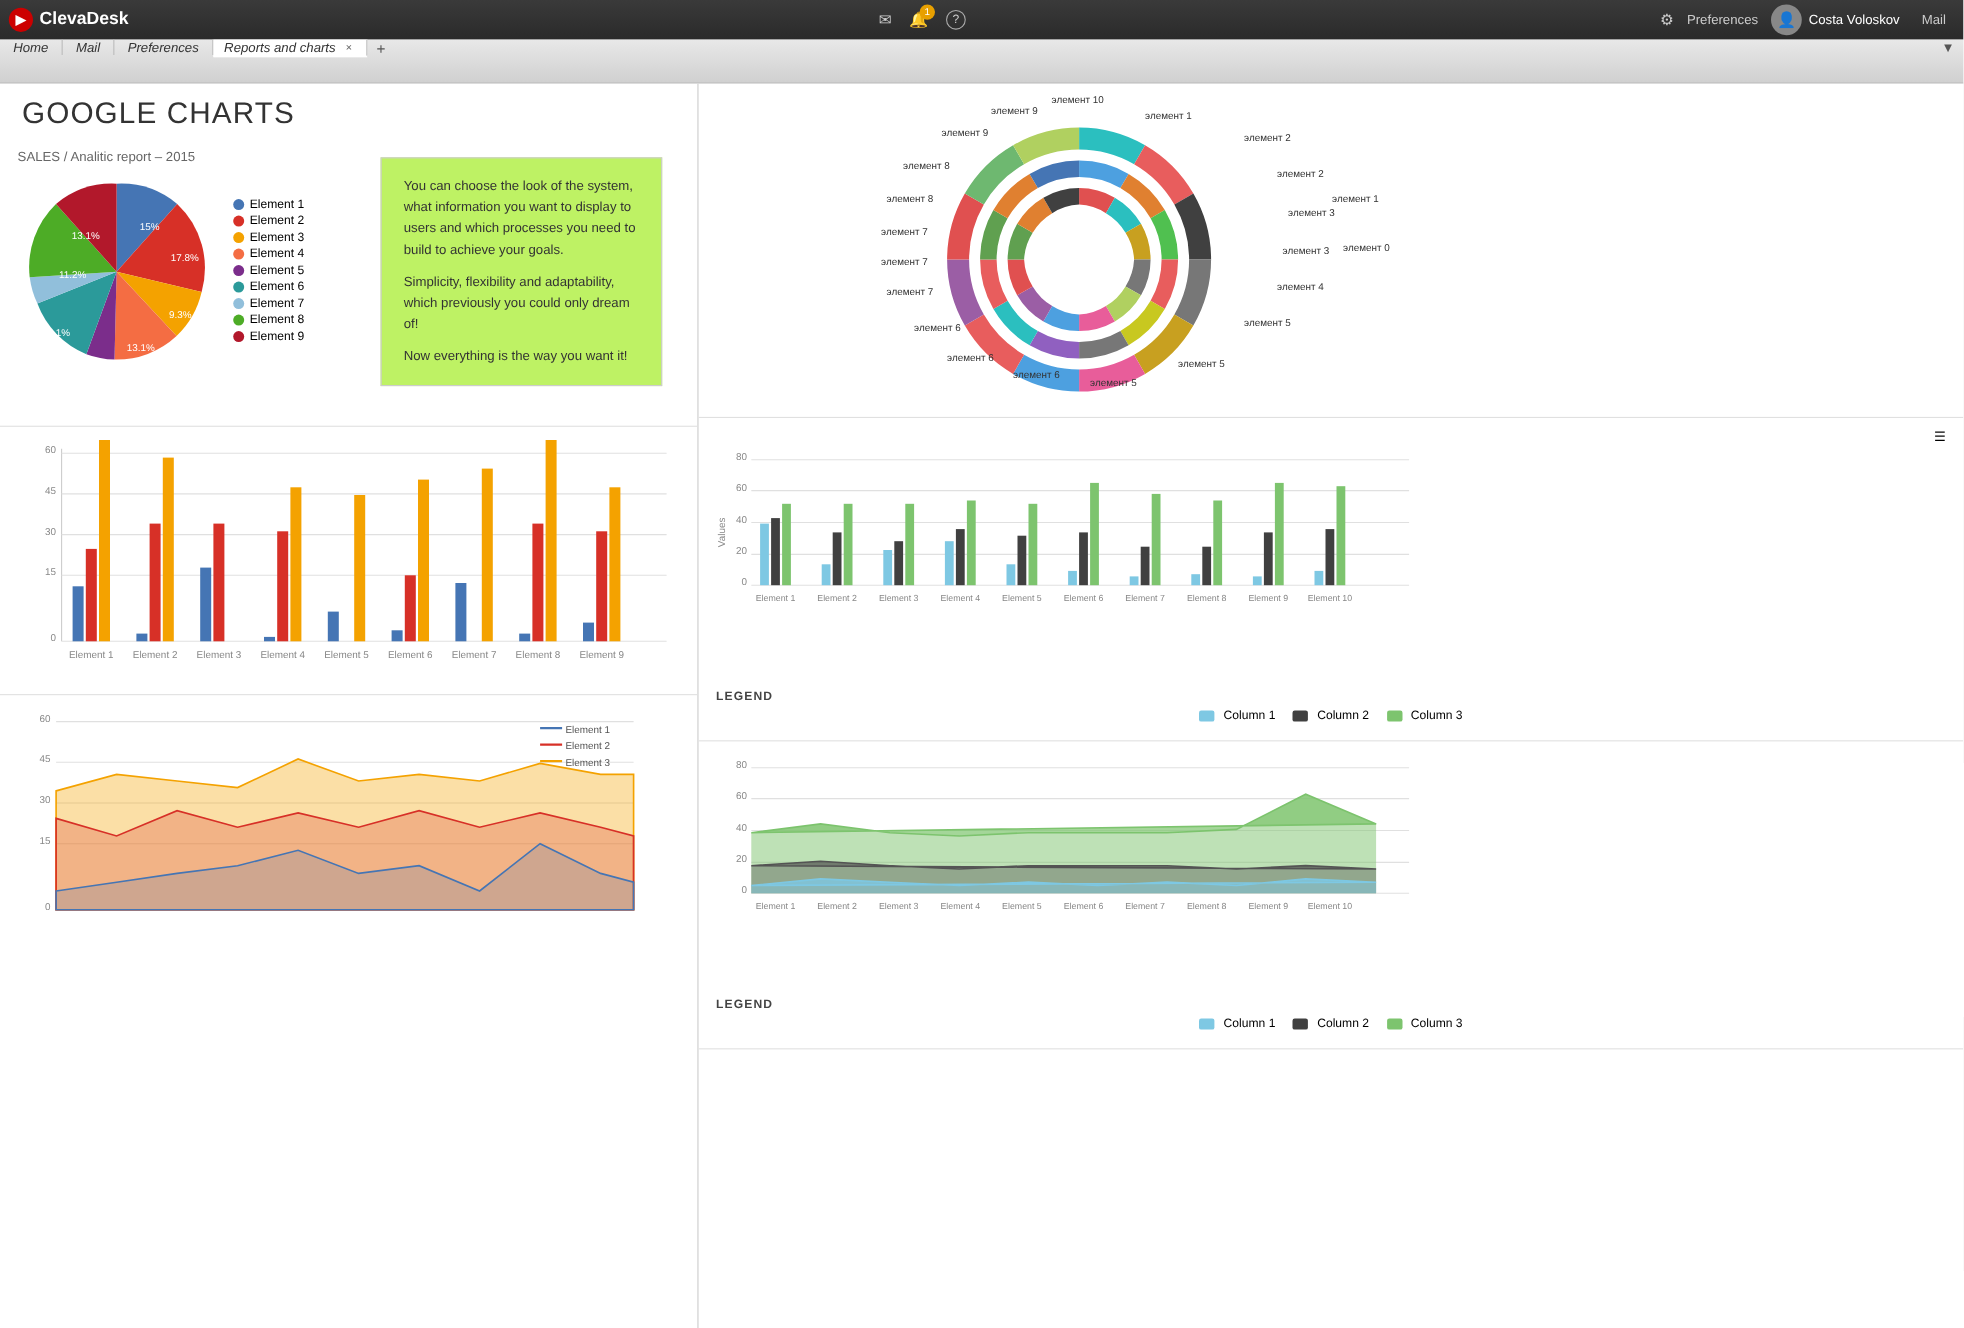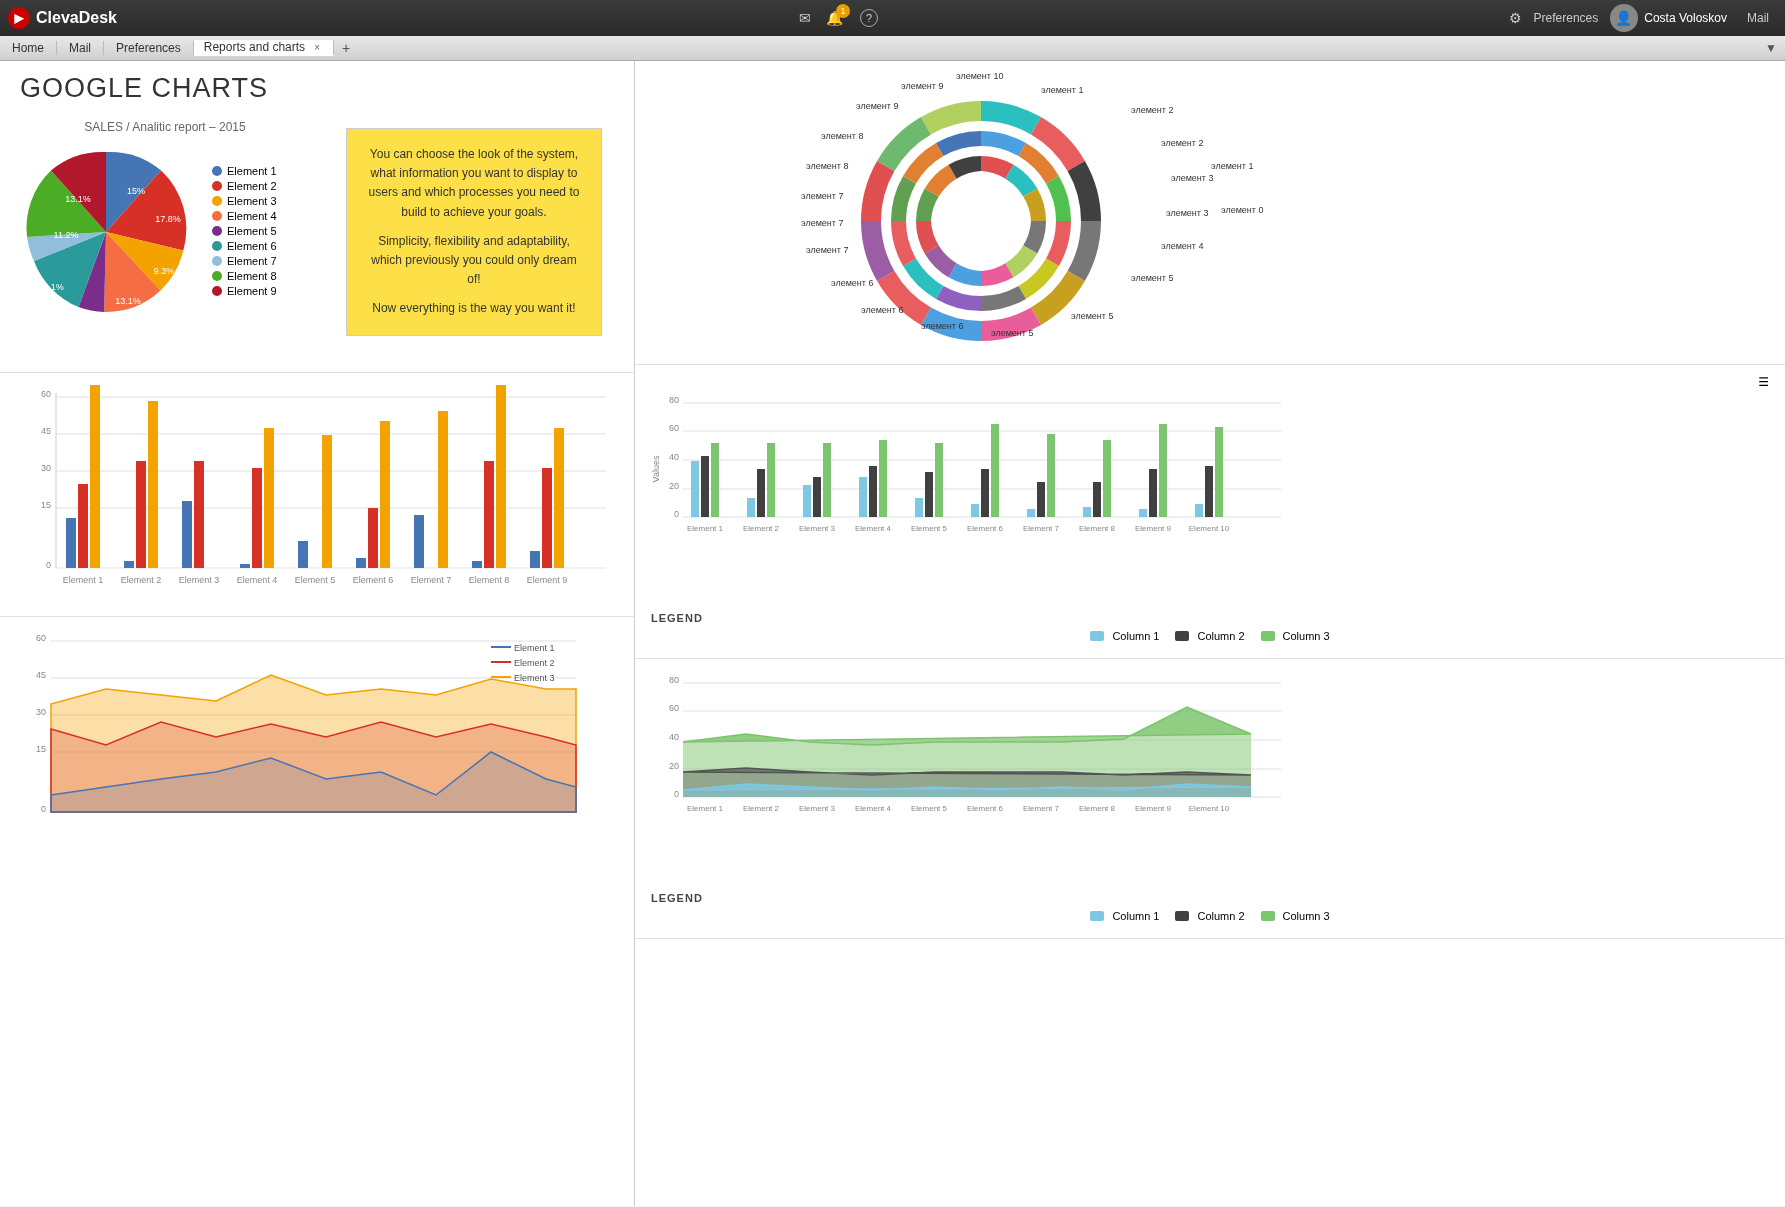--- a/index.html
+++ b/index.html
@@ -93,24 +93,25 @@
     #exit-btn {
       color: #ccc;
       cursor: pointer;
       font-size: 12px;
       padding: 2px 8px;
     }
 
     
     #tabbar {
       background: linear-gradient(to bottom, #e8e8e8, #d0d0d0);
-      height: 25px;
-      display: flex;
-      align-items: center;
+      height: 40px;
+      display: flex;
+      align-items: flex-start;
       border-bottom: 1px solid #aaa;
+      font-style: italic;
     }
     .tab-home, .tab-mail, .tab-prefs {
       padding: 0 12px;
       display: flex;
       align-items: center;
       font-size: 12px;
       color: #333;
       border-right: 1px solid #bbb;
       cursor: pointer;
     }
@@ -207,21 +208,21 @@
     }
     .legend-dot {
       width: 10px;
       height: 10px;
       border-radius: 50%;
       flex-shrink: 0;
     }
 
     
     .info-box {
-      background: #fde047;
+      background: #bef264;
       border: 1px solid #ccc;
       padding: 16px 20px;
       margin: 0 16px 10px;
       font-size: 12px;
       line-height: 1.6;
       color: #333;
     }
     .info-box p { margin-bottom: 10px; }
     .info-box p:last-child { margin-bottom: 0; }
 
@@ -312,21 +313,21 @@
   </div>
   <div class="tab-add">+</div>
   <div id="tab-dropdown">▼</div>
 </div>
 
 <div id="main-content">
 
   <div id="left-panel">
     <div class="section-title">GOOGLE CHARTS</div>
 
-    <div style="display:flex; padding: 0 0 10px 0; border-bottom: 1px solid #e0e0e0; text-align: center;">
+    <div style="display:flex; padding: 0 0 10px 0; border-bottom: 1px solid #e0e0e0;">
 
       <div style="flex: 0 0 330px; padding: 8px 16px;">
         <div class="pie-title">SALES / Analitic report – 2015</div>
         <div class="pie-container">
           <svg width="180" height="180" viewBox="0 0 180 180">
 
             <path d="M90,90 L90,10 A80,80 0 0,1 145.1,28.4 Z" fill="#4575b4"></path>
 
             <path d="M90,90 L145.1,28.4 A80,80 0 0,1 167.3,108.5 Z" fill="#d73027"></path>
 

